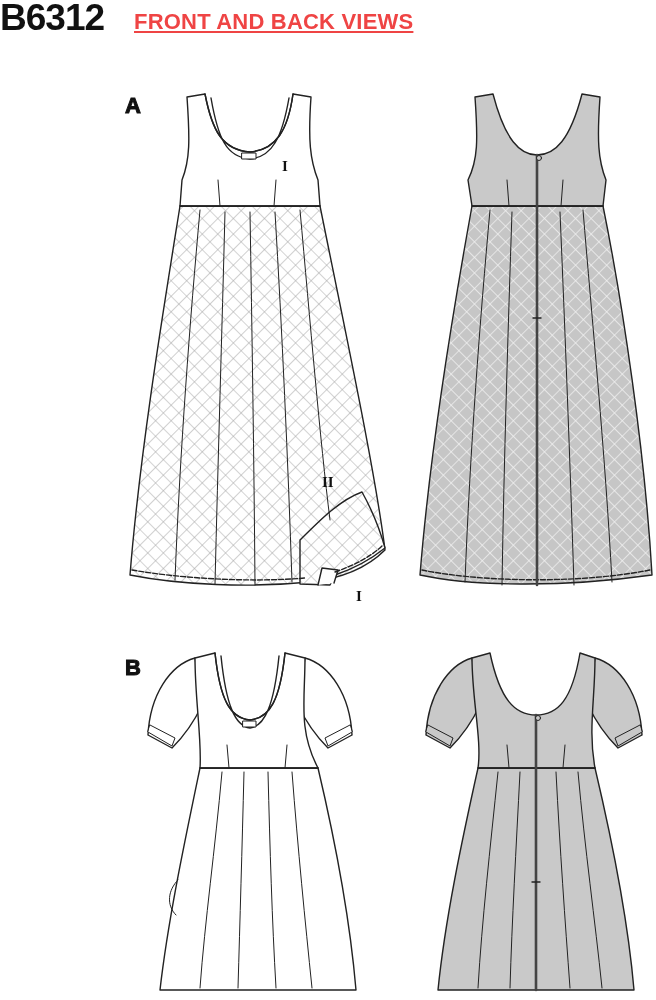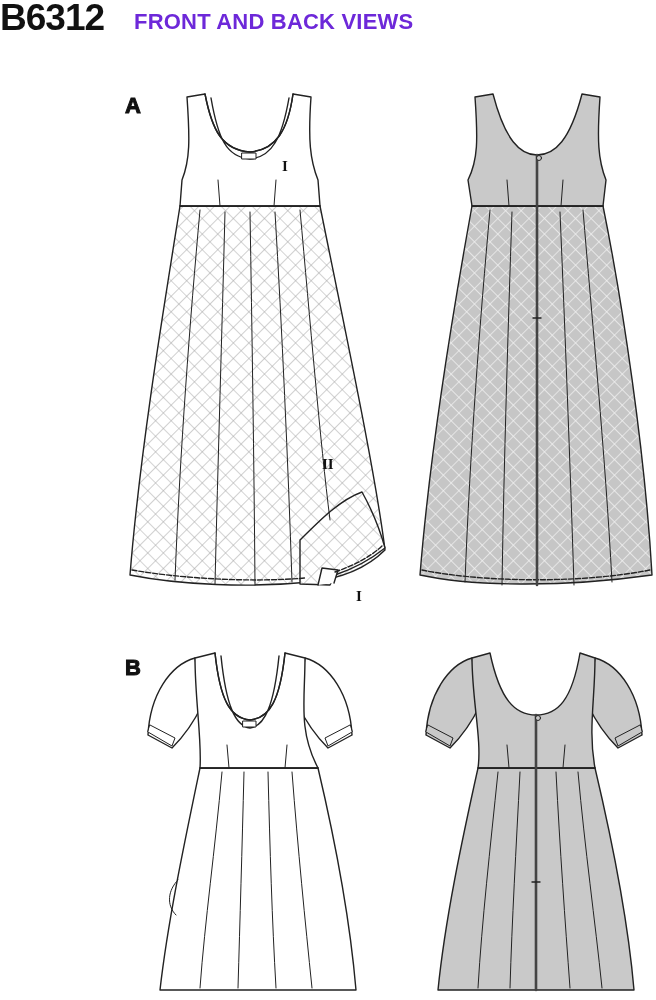--- a/index.html
+++ b/index.html
@@ -1,19 +1,19 @@
 <!DOCTYPE html>
 <html><head>
 <meta charset="utf-8">
 <style>
   html, body { margin:0; padding:0; background:#ffffff; }
   body { width:656px; height:1000px; position:relative; overflow:hidden; font-family:"Liberation Sans", sans-serif; }
   .header { position:absolute; left:0; top:0; height:40px; white-space:nowrap; }
   .pattern-no { font-family:"Liberation Sans", sans-serif; font-weight:bold; font-size:37px; letter-spacing:-1px; color:#111; position:absolute; left:0; top:-3px; }
-  .subtitle { font-family:"Liberation Sans", sans-serif; font-weight:bold; font-size:22px; color:#6d28d9; position:absolute; left:134px; top:9px; letter-spacing:0.2px; }
+  .subtitle { font-family:"Liberation Sans", sans-serif; font-weight:bold; font-size:22px; color:#ef4444; position:absolute; left:134px; top:9px; letter-spacing:0.2px;text-decoration:underline; }
   .view-label { position:absolute; font-family:"Liberation Sans", sans-serif; font-weight:900; font-size:22px; color:#111; -webkit-text-stroke:1px #111; }
   .mark { position:absolute; font-family:"Liberation Serif", serif; font-weight:bold; font-size:15px; color:#111; }
   svg.canvas { position:absolute; left:0; top:0; }
 </style>
 </head>
 <body>
 
 <div class="header">
   <span class="pattern-no">B6312</span>
   <span class="subtitle">FRONT AND BACK VIEWS</span>
@@ -117,14 +117,14 @@
     <path d="M536 715 L536 990" fill="none" stroke="#444" stroke-width="2.6"></path>
     <path d="M532 882 L540 882" stroke="#222" stroke-width="1.4"></path>
     <circle cx="538" cy="718" r="2.5" fill="#c9c9c9" stroke-width="1"></circle>
   </g>
 </svg>
 
 <div class="view-label" style="left:125px; top:93px;">A</div>
 <div class="view-label" style="left:125px; top:655px;">B</div>
 
 <div class="mark" style="left:282px; top:158px;">I</div>
-<div class="mark" style="left:322px; top:456px;text-align:right;">II</div>
+<div class="mark" style="left:322px; top:474px;text-align:right;">II</div>
 <div class="mark" style="left:356px; top:588px;">I</div>
 
 </body></html>

